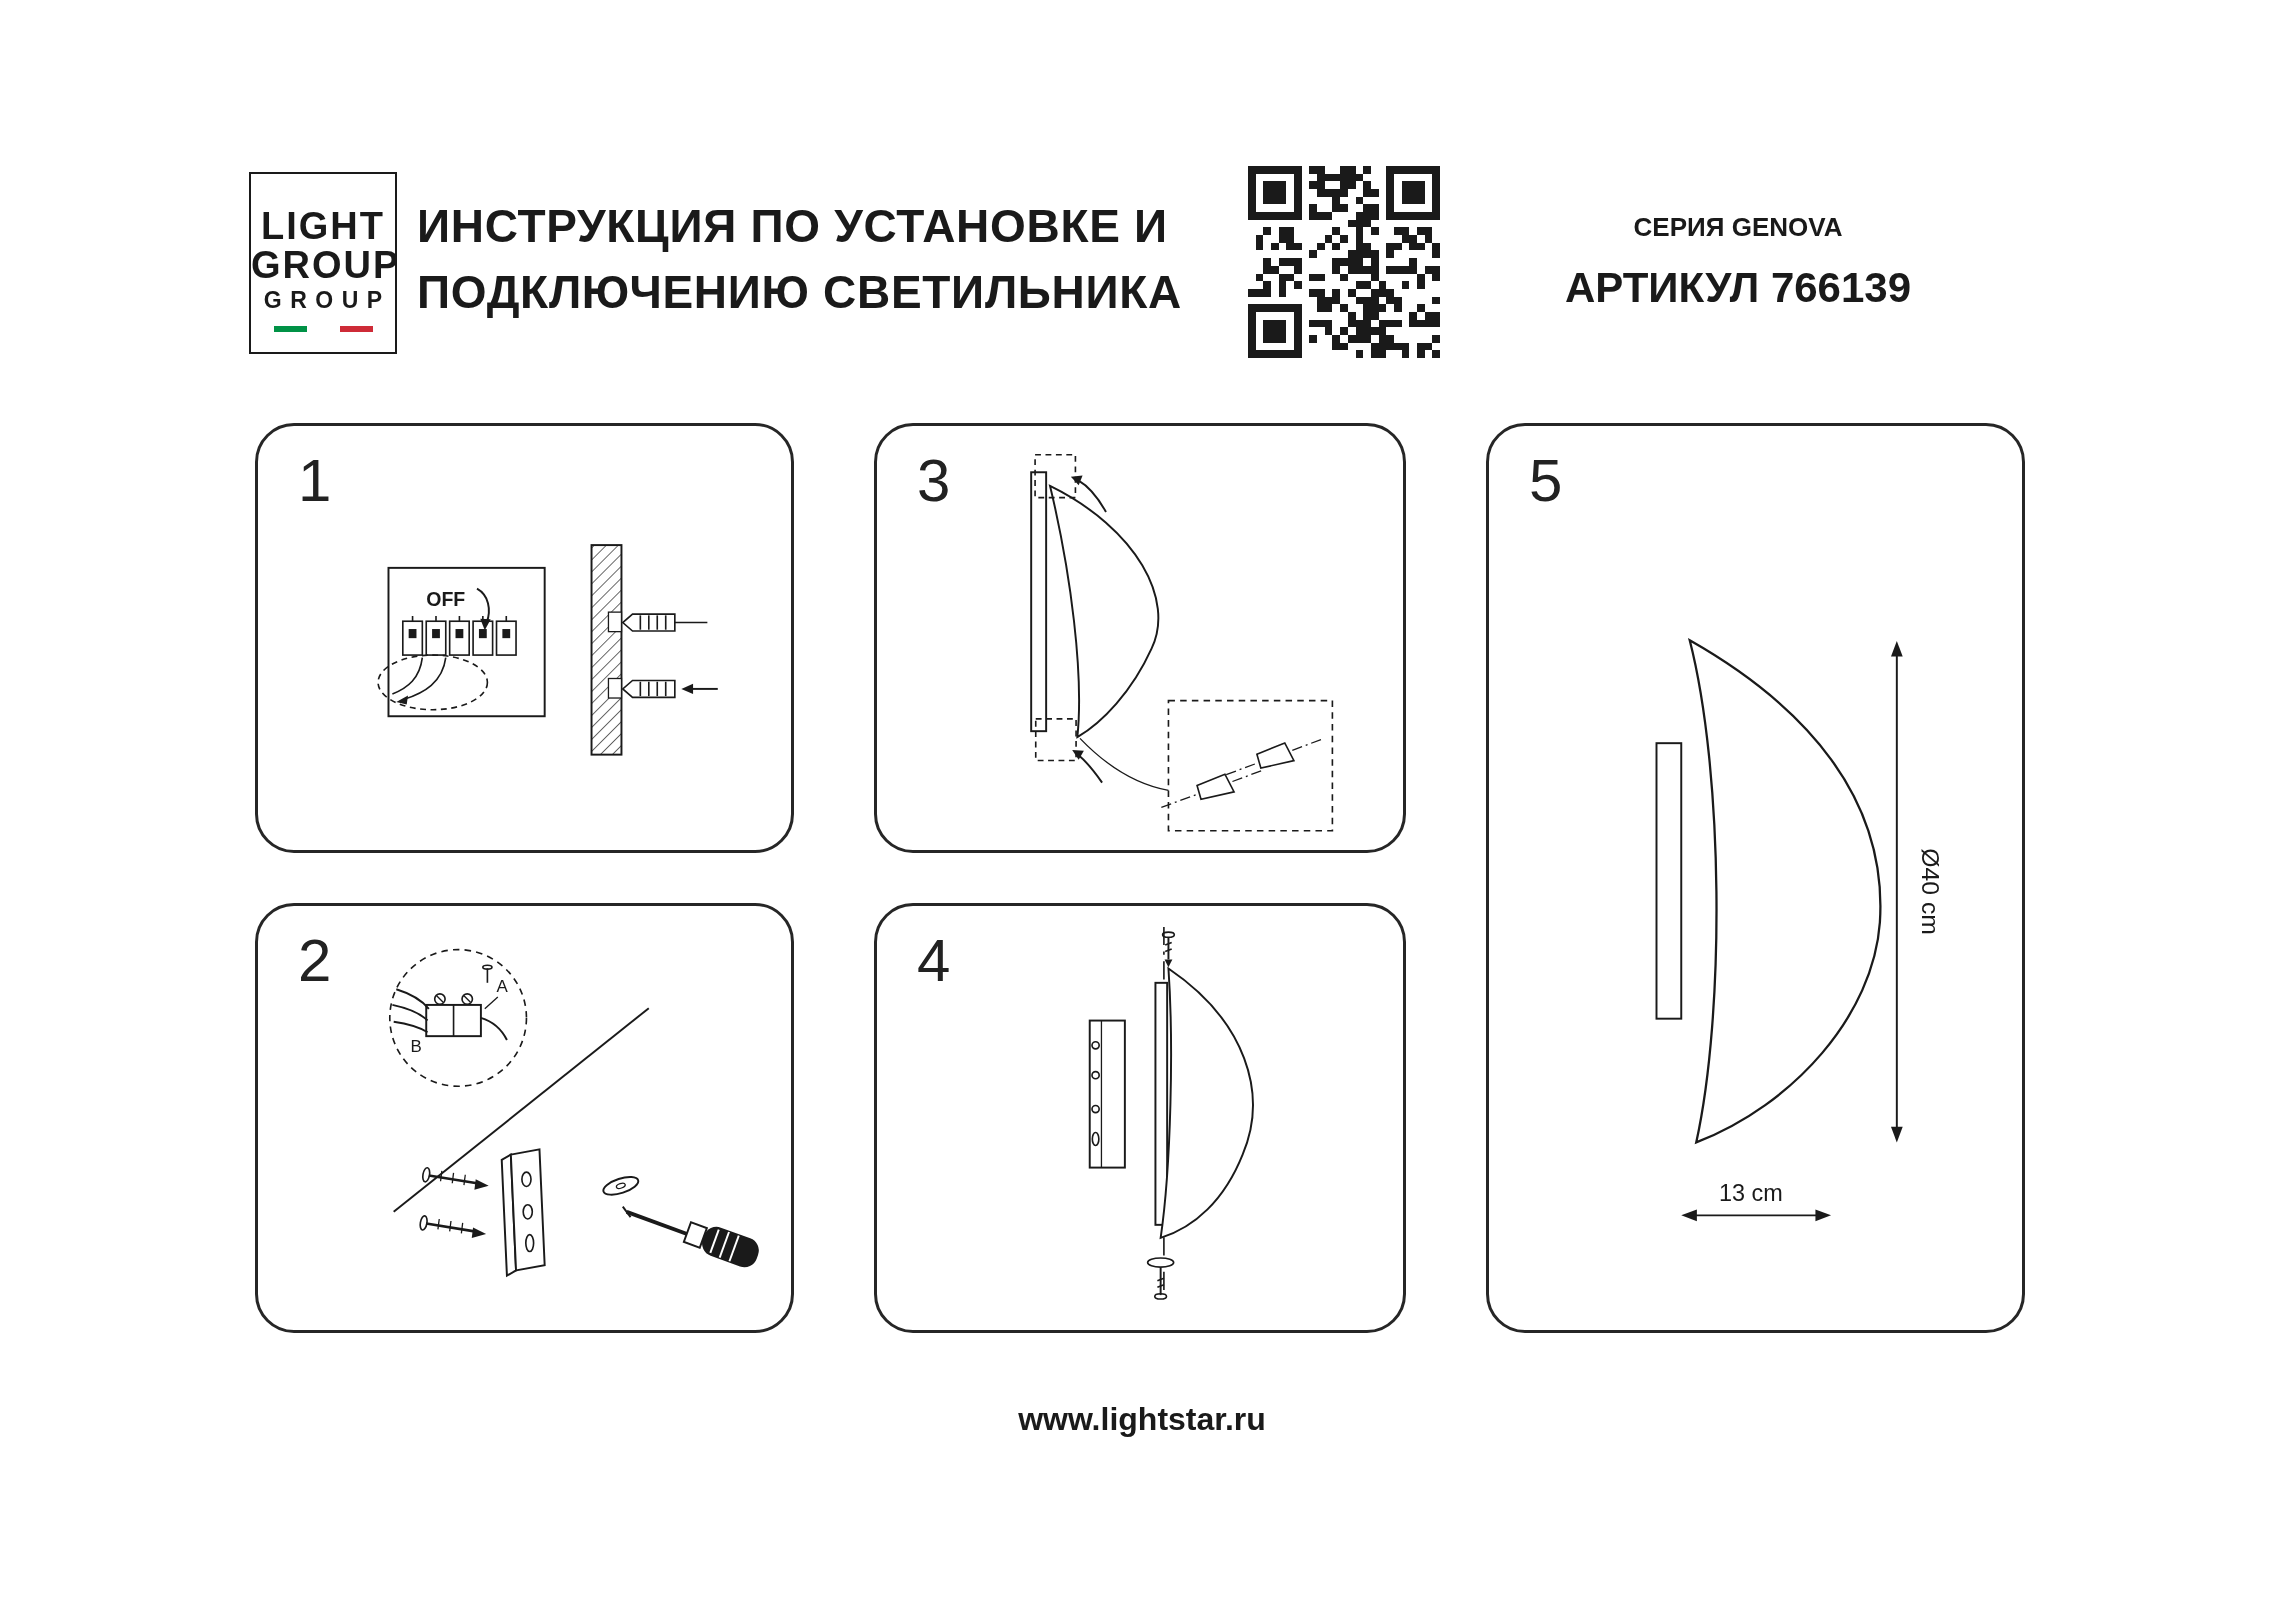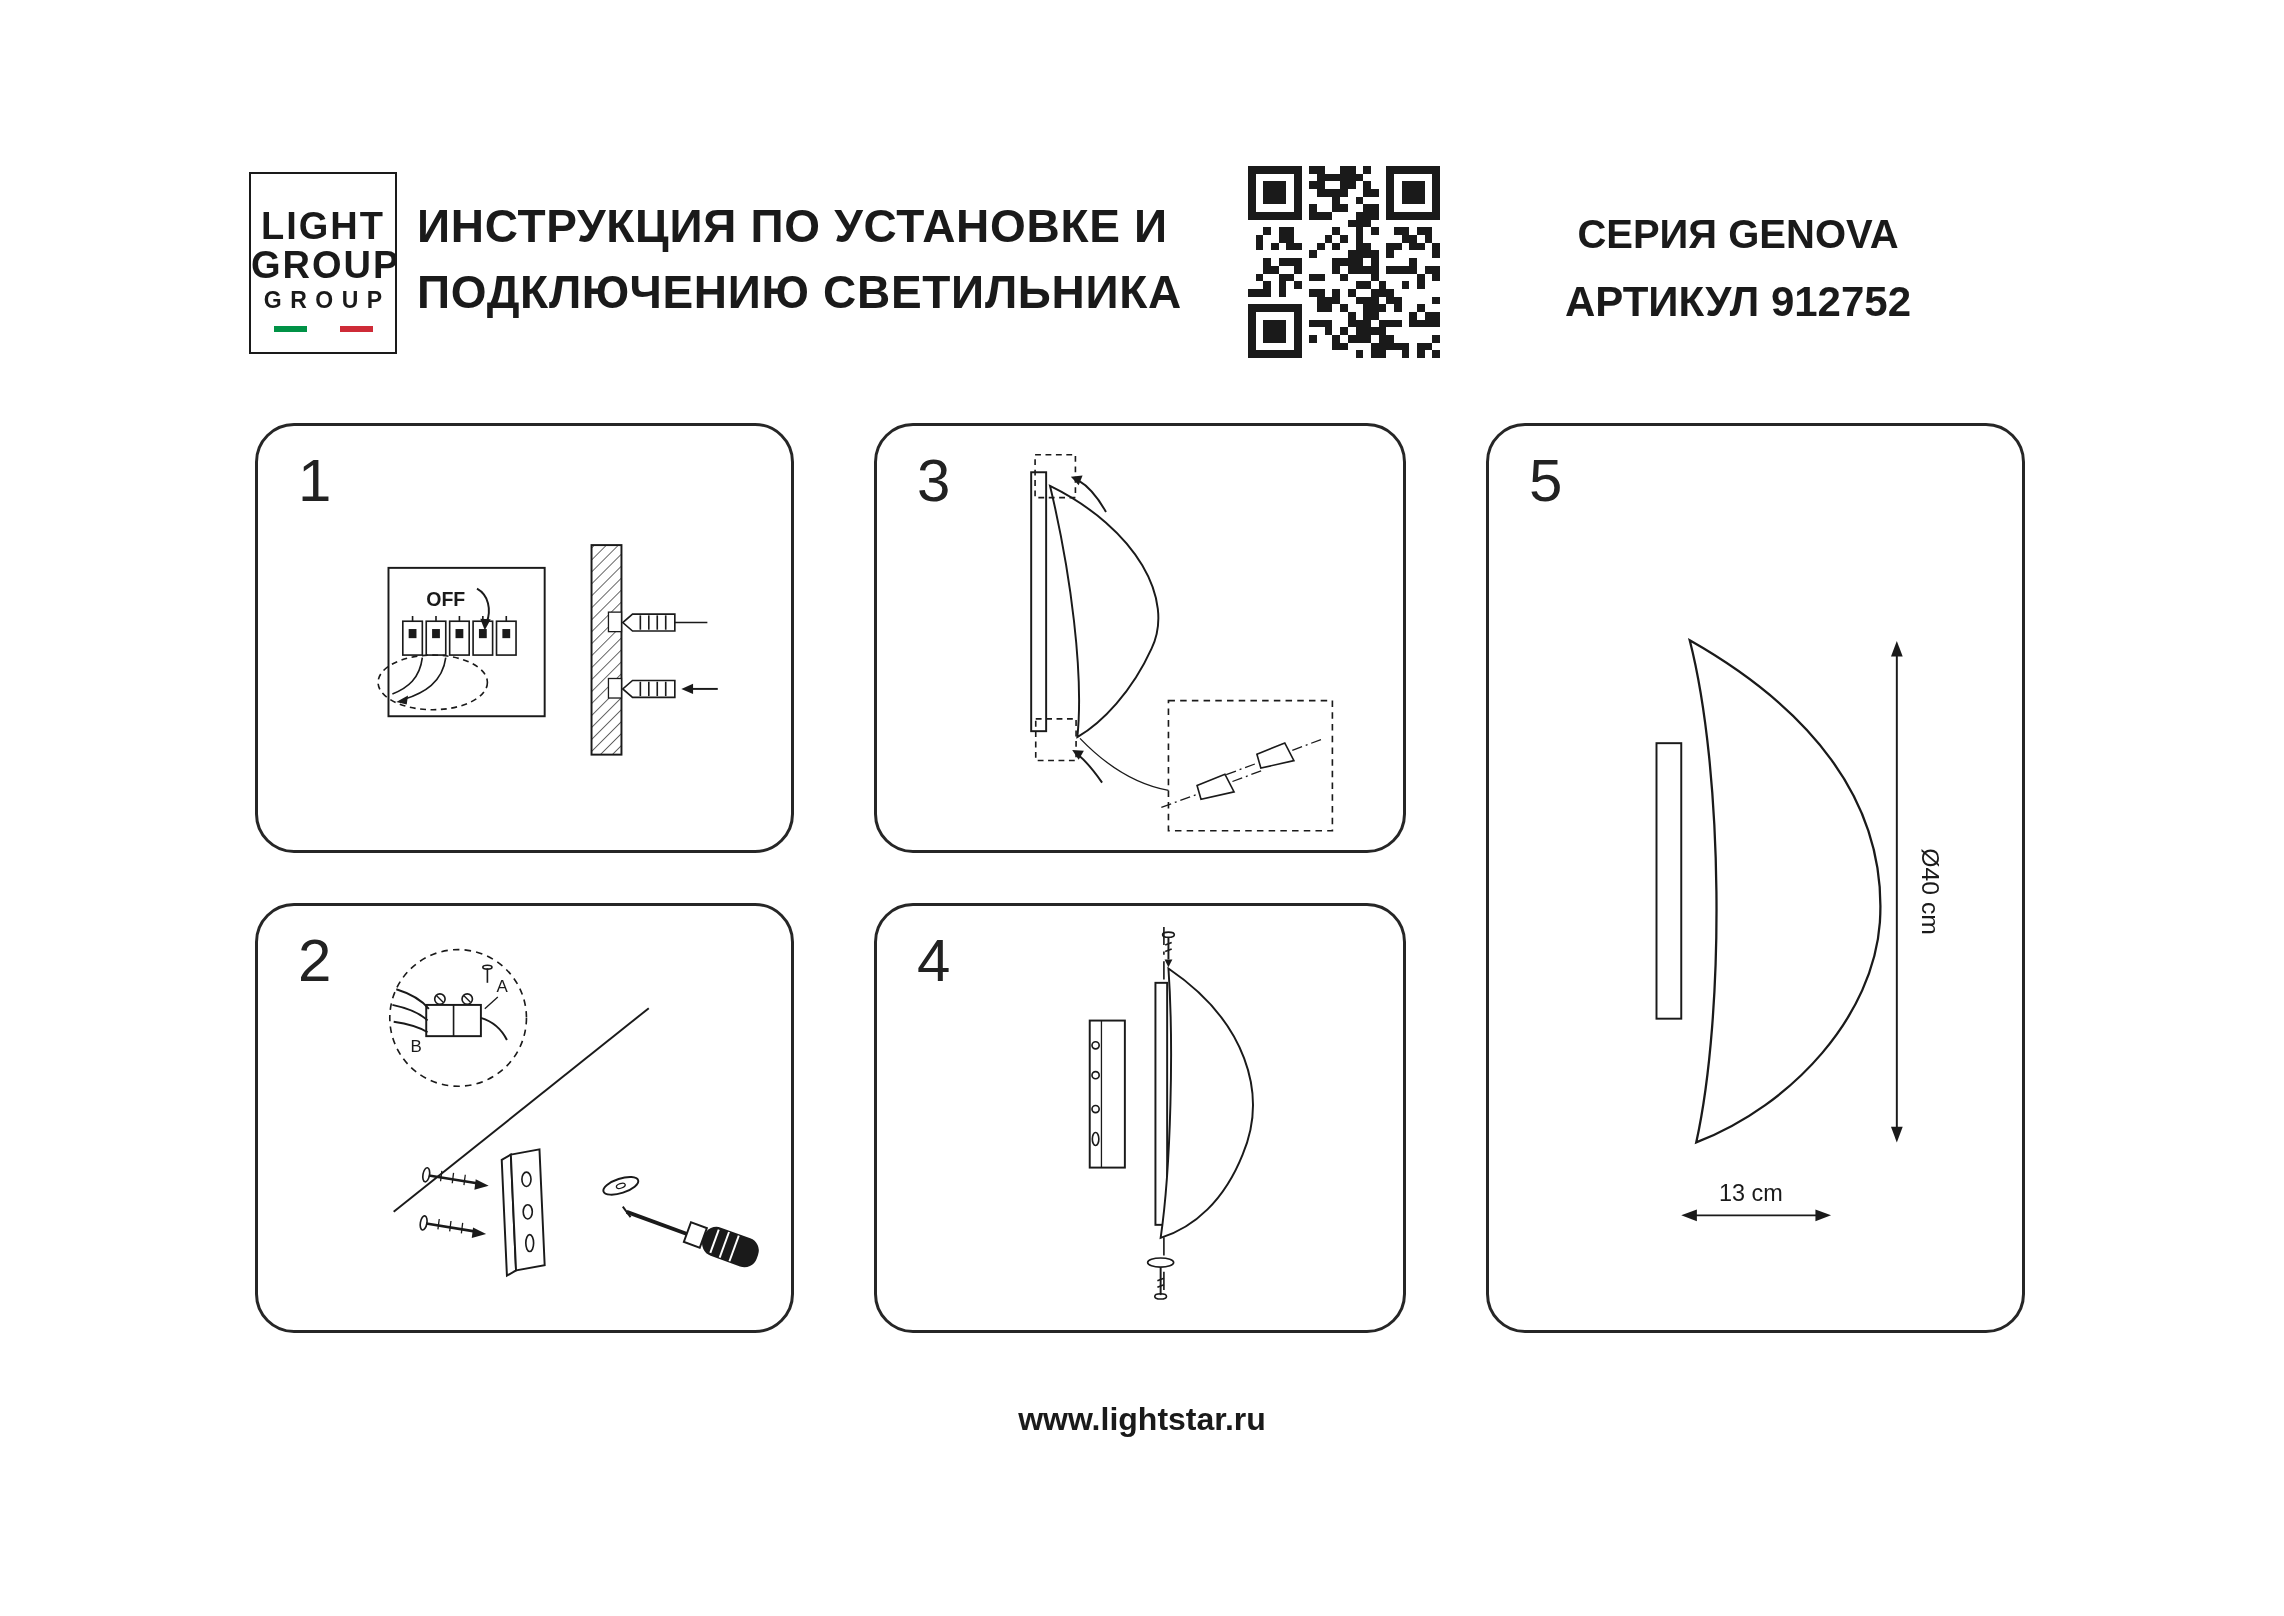--- a/index.html
+++ b/index.html
@@ -15,21 +15,21 @@
   .logo-word{font-weight:700;font-size:38px;line-height:39px;letter-spacing:2px;}
   .logo-group{font-weight:700;font-size:23px;letter-spacing:8.5px;margin-top:2px;text-indent:8.5px;}
   .logo-flag{width:99px;height:5.9px;margin:11.7px auto 0;display:flex;}
   .logo-flag span{flex:1;height:100%;}
   .title{
     position:absolute;left:417px;top:193px;width:846px;text-align:left;
     font-weight:700;font-size:46px;line-height:66px;letter-spacing:0.7px;
   }
   .qr{position:absolute;left:1248px;top:166px;width:192px;height:192px;}
   .series-block{position:absolute;left:1471px;top:212px;width:534px;text-align:center;}
-  .series-line{font-weight:700;font-size:40px;}
+  .series-line{font-weight:700;font-size:26px;}
   .article-line{font-weight:700;font-size:42px;margin-top:21px;}
   
   .panel{
     position:absolute;border:3.3px solid #262626;border-radius:39px;background:#ffffff;
     box-sizing:border-box;
   }
   .p1{left:255px;top:423px;width:539px;height:430px;}
   .p2{left:255px;top:903px;width:539px;height:430px;}
   .p3{left:874px;top:423px;width:532px;height:430px;}
   .p4{left:874px;top:903px;width:532px;height:430px;}
@@ -68,21 +68,21 @@
   </div>
 
   <div class="qr">
     <svg viewBox="0 0 25 25" width="192" height="192" shape-rendering="crispEdges">
         <path d="M0,0h7v7h-7z M1,1h5v5h-5z M2,2h3v3h-3z M18,0h7v7h-7z M19,1h5v5h-5z M20,2h3v3h-3z M0,18h7v7h-7z M1,19h5v5h-5z M2,20h3v3h-3z M8,0h1v1h-1z M9,0h1v1h-1z M12,0h1v1h-1z M13,0h1v1h-1z M15,0h1v1h-1z M9,1h1v1h-1z M10,1h1v1h-1z M11,1h1v1h-1z M12,1h1v1h-1z M13,1h1v1h-1z M14,1h1v1h-1z M8,2h1v1h-1z M9,2h1v1h-1z M12,2h1v1h-1z M13,2h1v1h-1z M15,2h1v1h-1z M9,3h1v1h-1z M10,3h1v1h-1z M11,3h1v1h-1z M12,3h1v1h-1z M15,3h1v1h-1z M16,3h1v1h-1z M11,4h1v1h-1z M14,4h1v1h-1z M8,5h1v1h-1z M11,5h1v1h-1z M12,5h1v1h-1z M15,5h1v1h-1z M16,5h1v1h-1z M8,6h1v1h-1z M9,6h1v1h-1z M10,6h1v1h-1z M14,6h1v1h-1z M15,6h1v1h-1z M16,6h1v1h-1z M13,7h1v1h-1z M14,7h1v1h-1z M15,7h1v1h-1z M2,8h1v1h-1z M4,8h1v1h-1z M5,8h1v1h-1z M11,8h1v1h-1z M14,8h1v1h-1z M16,8h1v1h-1z M19,8h1v1h-1z M20,8h1v1h-1z M22,8h1v1h-1z M23,8h1v1h-1z M1,9h1v1h-1z M4,9h1v1h-1z M5,9h1v1h-1z M10,9h1v1h-1z M12,9h1v1h-1z M14,9h1v1h-1z M20,9h1v1h-1z M21,9h1v1h-1z M23,9h1v1h-1z M1,10h1v1h-1z M3,10h1v1h-1z M5,10h1v1h-1z M6,10h1v1h-1z M9,10h1v1h-1z M11,10h1v1h-1z M14,10h1v1h-1z M15,10h1v1h-1z M18,10h1v1h-1z M19,10h1v1h-1z M21,10h1v1h-1z M22,10h1v1h-1z M24,10h1v1h-1z M8,11h1v1h-1z M13,11h1v1h-1z M14,11h1v1h-1z M15,11h1v1h-1z M16,11h1v1h-1z M18,11h1v1h-1z M24,11h1v1h-1z M2,12h1v1h-1z M4,12h1v1h-1z M5,12h1v1h-1z M6,12h1v1h-1z M11,12h1v1h-1z M12,12h1v1h-1z M13,12h1v1h-1z M14,12h1v1h-1z M16,12h1v1h-1z M21,12h1v1h-1z M2,13h1v1h-1z M3,13h1v1h-1z M6,13h1v1h-1z M11,13h1v1h-1z M13,13h1v1h-1z M14,13h1v1h-1z M15,13h1v1h-1z M16,13h1v1h-1z M18,13h1v1h-1z M19,13h1v1h-1z M20,13h1v1h-1z M21,13h1v1h-1z M23,13h1v1h-1z M24,13h1v1h-1z M1,14h1v1h-1z M4,14h1v1h-1z M5,14h1v1h-1z M8,14h1v1h-1z M9,14h1v1h-1z M12,14h1v1h-1z M16,14h1v1h-1z M22,14h1v1h-1z M24,14h1v1h-1z M2,15h1v1h-1z M4,15h1v1h-1z M6,15h1v1h-1z M14,15h1v1h-1z M15,15h1v1h-1z M17,15h1v1h-1z M20,15h1v1h-1z M22,15h1v1h-1z M0,16h1v1h-1z M1,16h1v1h-1z M2,16h1v1h-1z M4,16h1v1h-1z M8,16h1v1h-1z M9,16h1v1h-1z M11,16h1v1h-1z M13,16h1v1h-1z M16,16h1v1h-1z M17,16h1v1h-1z M18,16h1v1h-1z M9,17h1v1h-1z M10,17h1v1h-1z M11,17h1v1h-1z M14,17h1v1h-1z M15,17h1v1h-1z M16,17h1v1h-1z M18,17h1v1h-1z M19,17h1v1h-1z M24,17h1v1h-1z M9,18h1v1h-1z M10,18h1v1h-1z M12,18h1v1h-1z M15,18h1v1h-1z M16,18h1v1h-1z M17,18h1v1h-1z M19,18h1v1h-1z M22,18h1v1h-1z M13,19h1v1h-1z M15,19h1v1h-1z M16,19h1v1h-1z M21,19h1v1h-1z M23,19h1v1h-1z M24,19h1v1h-1z M8,20h1v1h-1z M9,20h1v1h-1z M10,20h1v1h-1z M13,20h1v1h-1z M14,20h1v1h-1z M15,20h1v1h-1z M17,20h1v1h-1z M18,20h1v1h-1z M19,20h1v1h-1z M21,20h1v1h-1z M22,20h1v1h-1z M23,20h1v1h-1z M24,20h1v1h-1z M10,21h1v1h-1z M12,21h1v1h-1z M14,21h1v1h-1z M15,21h1v1h-1z M16,21h1v1h-1z M17,21h1v1h-1z M8,22h1v1h-1z M11,22h1v1h-1z M13,22h1v1h-1z M14,22h1v1h-1z M15,22h1v1h-1z M17,22h1v1h-1z M18,22h1v1h-1z M24,22h1v1h-1z M11,23h1v1h-1z M12,23h1v1h-1z M16,23h1v1h-1z M17,23h1v1h-1z M18,23h1v1h-1z M19,23h1v1h-1z M20,23h1v1h-1z M22,23h1v1h-1z M23,23h1v1h-1z M14,24h1v1h-1z M16,24h1v1h-1z M17,24h1v1h-1z M20,24h1v1h-1z M22,24h1v1h-1z M24,24h1v1h-1z " fill="#1a1a1a" fill-rule="evenodd"></path>
       </svg>
   </div>
 
   <div class="series-block">
     <div class="series-line">СЕРИЯ GENOVA</div>
-    <div class="article-line">АРТИКУЛ 912752</div>
+    <div class="article-line">АРТИКУЛ 766139</div>
   </div>
 
   <div class="panel p1">
     <div class="step-num">1</div>
     <svg width="533" height="423" viewBox="0 0 818 650" fill="none" stroke="#1a1a1a">
       <defs>
         <pattern id="hatch1" width="13" height="13" patternUnits="userSpaceOnUse" patternTransform="rotate(45)">
           <line x1="0" y1="0" x2="0" y2="13" stroke="#1a1a1a" stroke-width="2"></line>
         </pattern>
       </defs>

